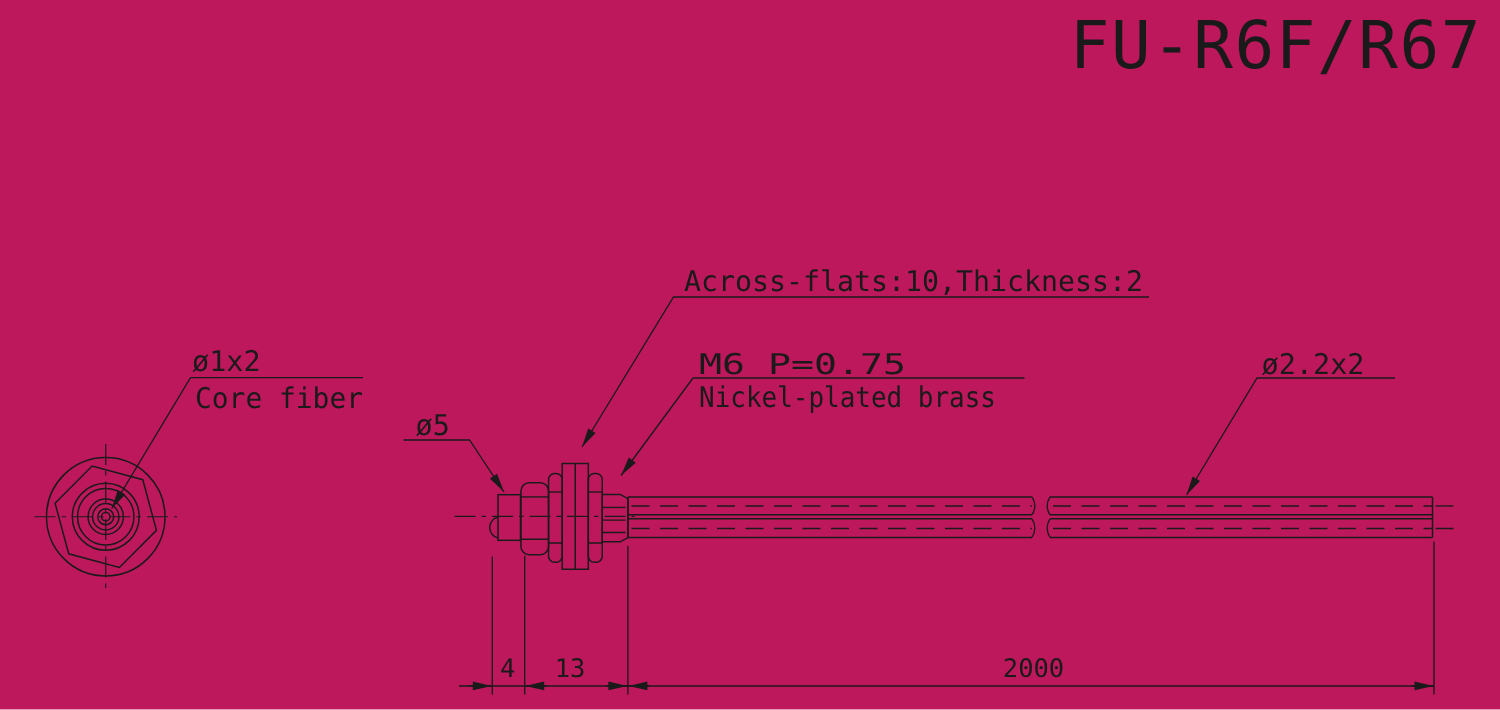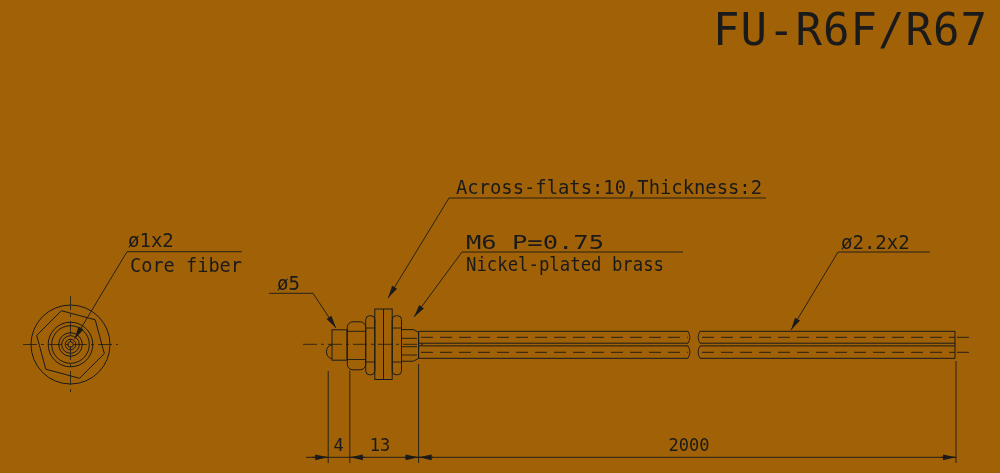--- a/index.html
+++ b/index.html
@@ -1,16 +1,16 @@
 <!DOCTYPE html>
 <html><head>
 <meta charset="utf-8">
 <style>
   html,body{margin:0;padding:0;background:#ffffff;}
-  .stage{position:relative;width:1000px;height:473px;background:#a16207;overflow:hidden;}
+  .stage{position:relative;width:1000px;height:473px;background:#be185d;overflow:hidden;}
   svg{display:block;}
   .ln{stroke:#1a1a1a;stroke-width:1;fill:none;}
   .ln-thin{stroke:#1a1a1a;stroke-width:0.9;fill:none;}
   .centerline{stroke:#1a1a1a;stroke-width:0.8;fill:none;stroke-dasharray:14 4 3 4;}
   .fiberdash{stroke:#1a1a1a;stroke-width:0.9;fill:none;stroke-dasharray:12 7;}
   .dimline{stroke:#1a1a1a;stroke-width:0.9;fill:none;}
   .arrowline{stroke:#1a1a1a;stroke-width:0.9;fill:none;}
   .cad-text{font-family:"DejaVu Sans Mono","Liberation Mono",monospace;fill:#1a1a1a;}
   .title-text{font-size:44px;letter-spacing:1px;}
   .label-text{font-size:19px;}

